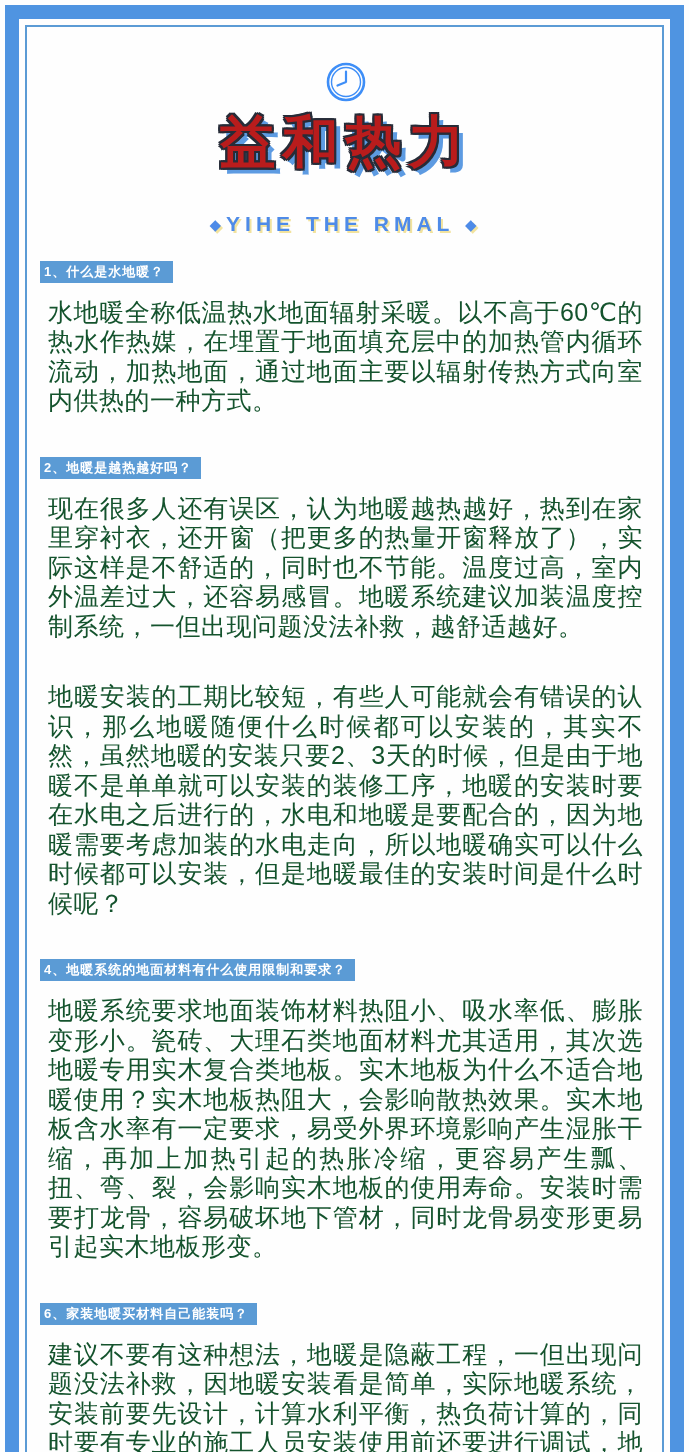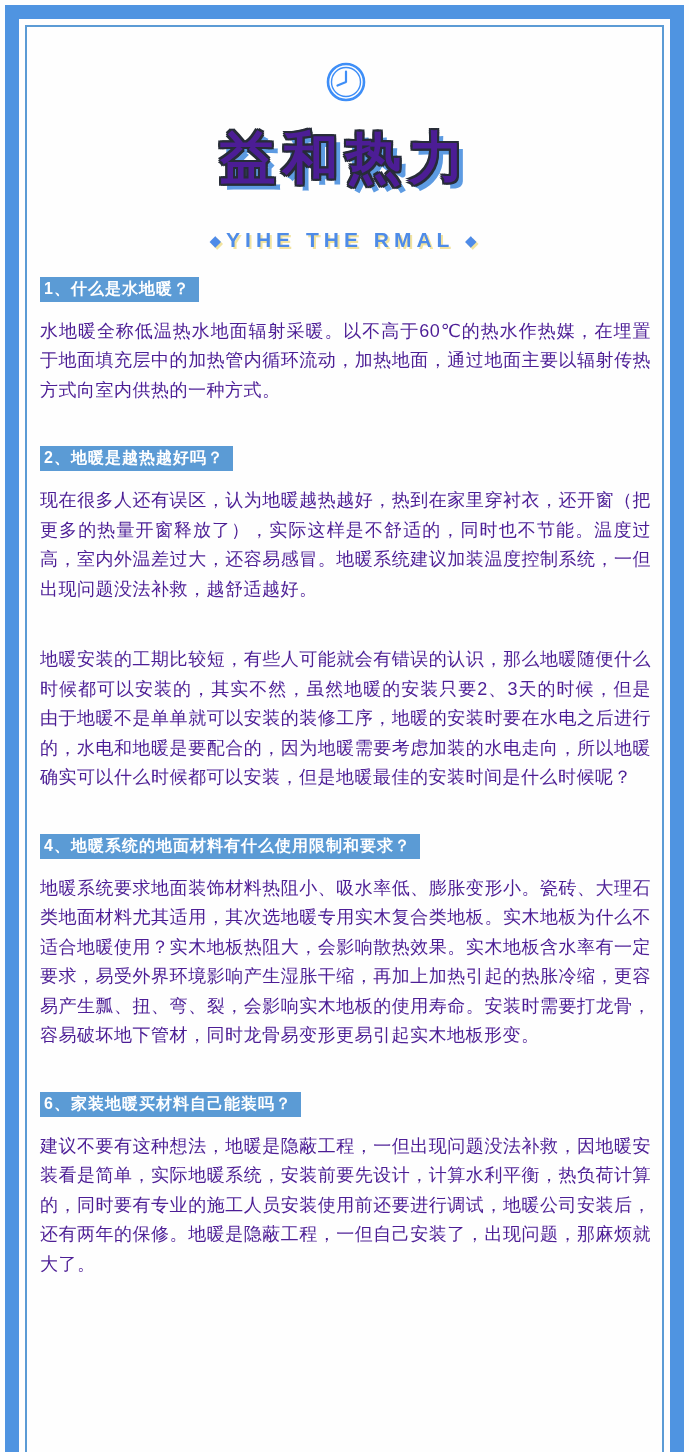--- a/index.html
+++ b/index.html
@@ -18,26 +18,26 @@
     border:2px solid #5B9BD5;
     background:#fefefe;
   }
   .content{
     padding:34px 11px 0 13px;
   }
   
   .masthead{text-align:center;}
   .clock{display:inline-block;line-height:0;}
   .brand-title{
-    margin:22px 0 0;
+    margin:6px 0 0;
     font-size:56px;
     font-weight:bold;
     letter-spacing:7px;
     line-height:1.05;
-    color:#4c1d95;
+    color:#b91c1c;
     text-shadow:
       -2px -2px 0 #272c38, 2px -2px 0 #272c38,
       -2px  2px 0 #272c38, 2px  2px 0 #272c38,
       -2px  0   0 #272c38, 2px  0   0 #272c38,
        0   -2px 0 #272c38, 0    2px 0 #272c38,
        6px  6px 0 #5D9BE2;
   }
   .brand-subtitle{
     margin-top:40px;
     font-size:21px;
@@ -47,32 +47,32 @@
     text-shadow:2px 2px 0 #F2E39E;
   }
   .brand-subtitle .diamond{font-size:15px;vertical-align:1px;}
   
   .sections{margin-top:25px;}
   .section + .section{margin-top:41px;}
   .section-title{
     display:inline-block;
     background:#5B9BD5;
     color:#ffffff;
-    font-size:16px;
+    font-size:13px;
     font-weight:bold;
     line-height:1;
     padding:4px 9px 5px 4px;
     letter-spacing:1px;
   }
   .para{
-    margin:15px 0 0;
-    font-size:18px;
+    margin:15px 8px 0;
+    font-size:25px;
     line-height:29.5px;
     letter-spacing:0.5px;
-    color:#4c1d95;
+    color:#14532d;
     text-align:justify;
   }
 </style>
 </head>
 <body>
 
 <div class="frame-band">
   <div class="frame-line">
     <div class="content">
 

